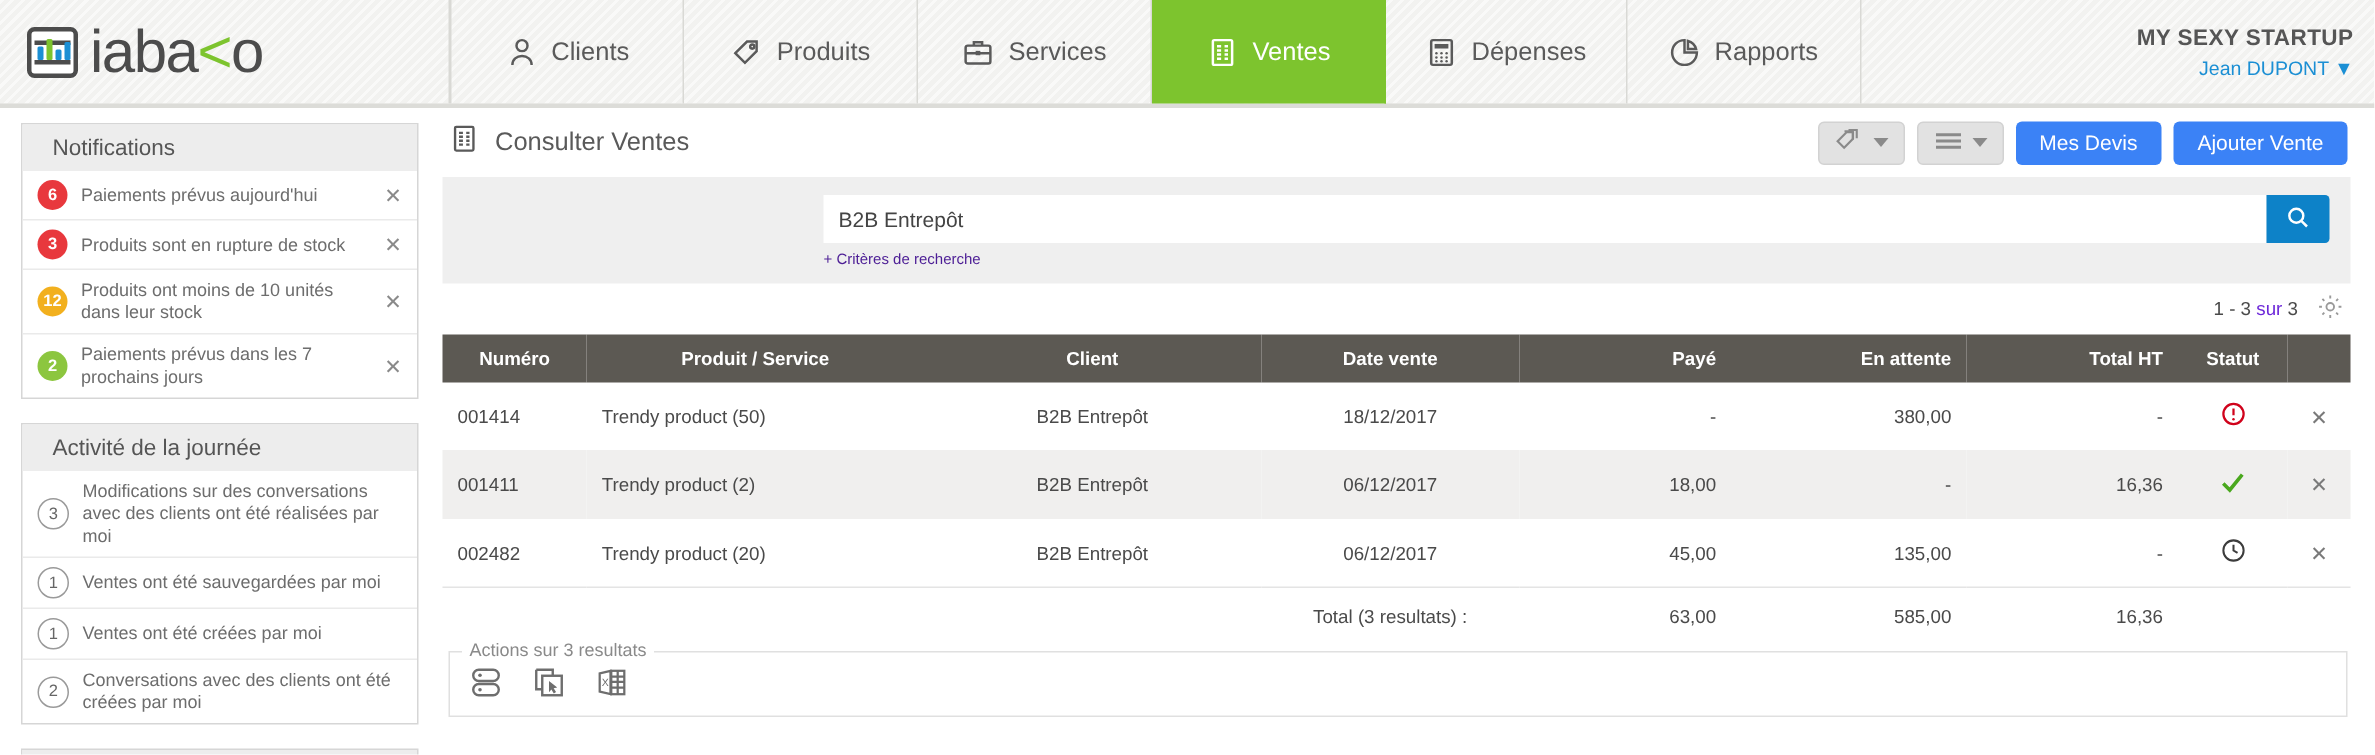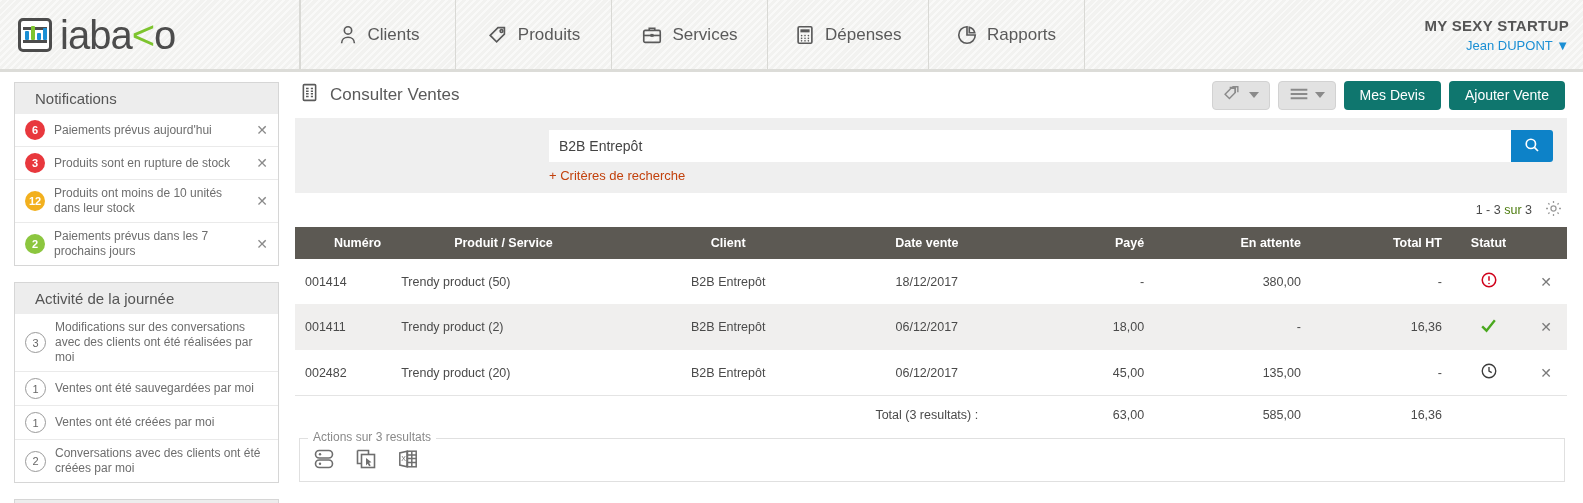--- a/index.html
+++ b/index.html
@@ -140,21 +140,21 @@
   .ghost-btn {
     background: #e2e2e2;
     border: 1px solid #d2d2d2;
     border-radius: 4px;
     height: 29px; padding: 0 10px;
     display: flex; align-items: center; gap: 6px;
     cursor: pointer; color: #8a8a8a;
   }
   .caret { border-left: 5px solid transparent; border-right: 5px solid transparent; border-top: 6px solid #8a8a8a; }
   .green-btn {
-    background: #0f766e;
+    background: #3b82f6;
     border: none; border-radius: 4px;
     height: 29px; padding: 0 16px;
     color: #fff; font-size: 14px;
     cursor: pointer;
     font-family: "Liberation Sans", sans-serif;
   }
 
   
   .search-strip {
     background: #efefef;
@@ -175,45 +175,45 @@
   .search-btn {
     width: 42px; height: 32px; flex: none;
     background: #0d82c8;
     border: none; border-radius: 0 3px 3px 0;
     display: flex; align-items: center; justify-content: center;
     cursor: pointer;
   }
   .criteria-link {
     display: inline-block;
     margin: 6px 0 0 240px;
-    color: #c2410c; font-size: 13px; cursor: pointer;
+    color: #4c1d95; font-size: 10px; cursor: pointer;
   }
 
   
   .count-row {
     display: flex; align-items: center; justify-content: flex-end;
     gap: 12px;
     height: 34px; padding-right: 4px;
     font-size: 12.5px; color: #4a4a4a;
   }
   .count-row b { font-weight: normal; }
-  .count-row .dim { color: #4d7c0f; }
+  .count-row .dim { color: #6d28d9; }
 
   
   table.sales { width: 100%; border-collapse: collapse; table-layout: fixed; }
   table.sales thead th {
     background: #5c5953;
     color: #fff;
     font-size: 12.5px;
     font-weight: bold;
     padding: 9px 10px;
     text-align: center;
     white-space: nowrap;
   }
-  table.sales thead th.l { text-align: right; margin-left: 44px; }
+  table.sales thead th.l { text-align: center; margin-left: 44px; }
   table.sales thead th.r { text-align: right; }
   table.sales tbody td {
     padding: 12px 10px;
     font-size: 12.5px;
     color: #4a4a4a;
     text-align: center;
     white-space: nowrap;
   }
   table.sales tbody tr.alt td { background: #f0efee; }
   table.sales tbody td.l { text-align: left; }
@@ -285,20 +285,29 @@
         <svg viewBox="0 0 24 24" fill="none" stroke="currentColor" stroke-width="1.8">
           <rect x="3" y="7" width="18" height="13" rx="1.5"></rect>
           <path d="M9 7V4.6h6V7"></path>
             <path d="M3 12.5h18"></path>
             <rect x="10.3" y="10.8" width="3.4" height="3.2" fill="currentColor" stroke="none"></rect>
         </svg>
       </span>
       <span>Services</span>
     </div>
 
+    <div class="nav-item active">
+      <span class="nav-ico">
+        <svg viewBox="0 0 24 24" fill="none" stroke="currentColor" stroke-width="1.8">
+          <rect x="5" y="3" width="14" height="18" rx="1"></rect>
+          <path d="M8 7.5h3M8 10.5h3M8 13.5h3M8 16.5h3M13.5 7.5h2.5M13.5 10.5h2.5M13.5 13.5h2.5M13.5 16.5h2.5"></path>
+        </svg>
+      </span>
+      <span>Ventes</span>
+    </div>
 
     <div class="nav-item">
       <span class="nav-ico">
         <svg viewBox="0 0 24 24" fill="none" stroke="currentColor" stroke-width="1.8">
           <rect x="4.5" y="3" width="15" height="18" rx="1.3"></rect>
           <rect x="7" y="5.8" width="10" height="3.3" fill="currentColor" stroke="none"></rect>
           <circle cx="8.3" cy="12.6" r=".9" fill="currentColor" stroke="none"></circle>
           <circle cx="12" cy="12.6" r=".9" fill="currentColor" stroke="none"></circle>
           <circle cx="15.7" cy="12.6" r=".9" fill="currentColor" stroke="none"></circle>
           <circle cx="8.3" cy="15.6" r=".9" fill="currentColor" stroke="none"></circle>

